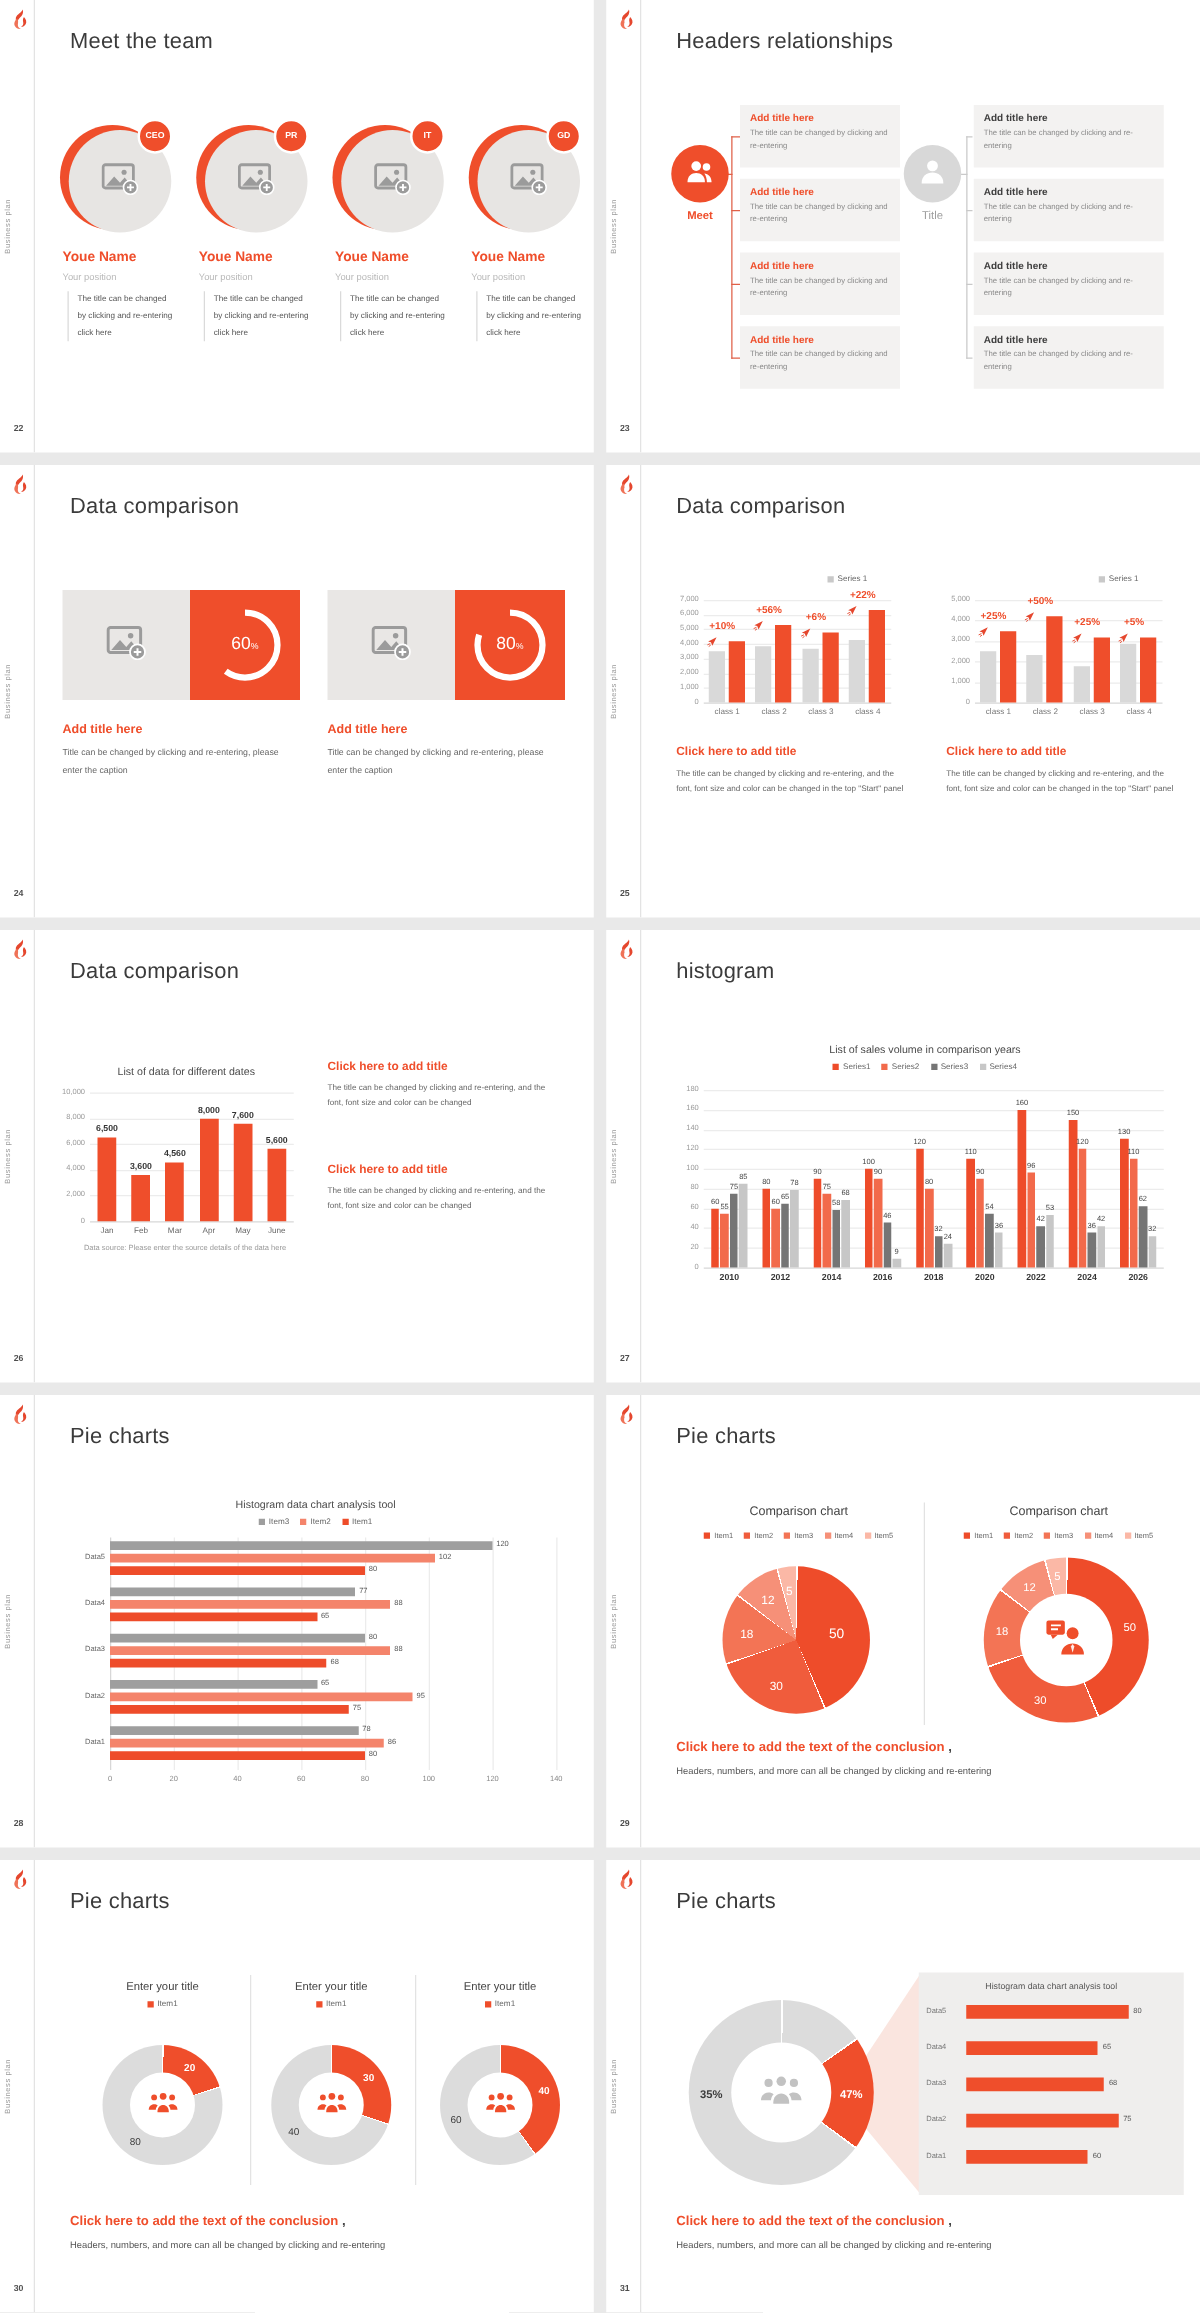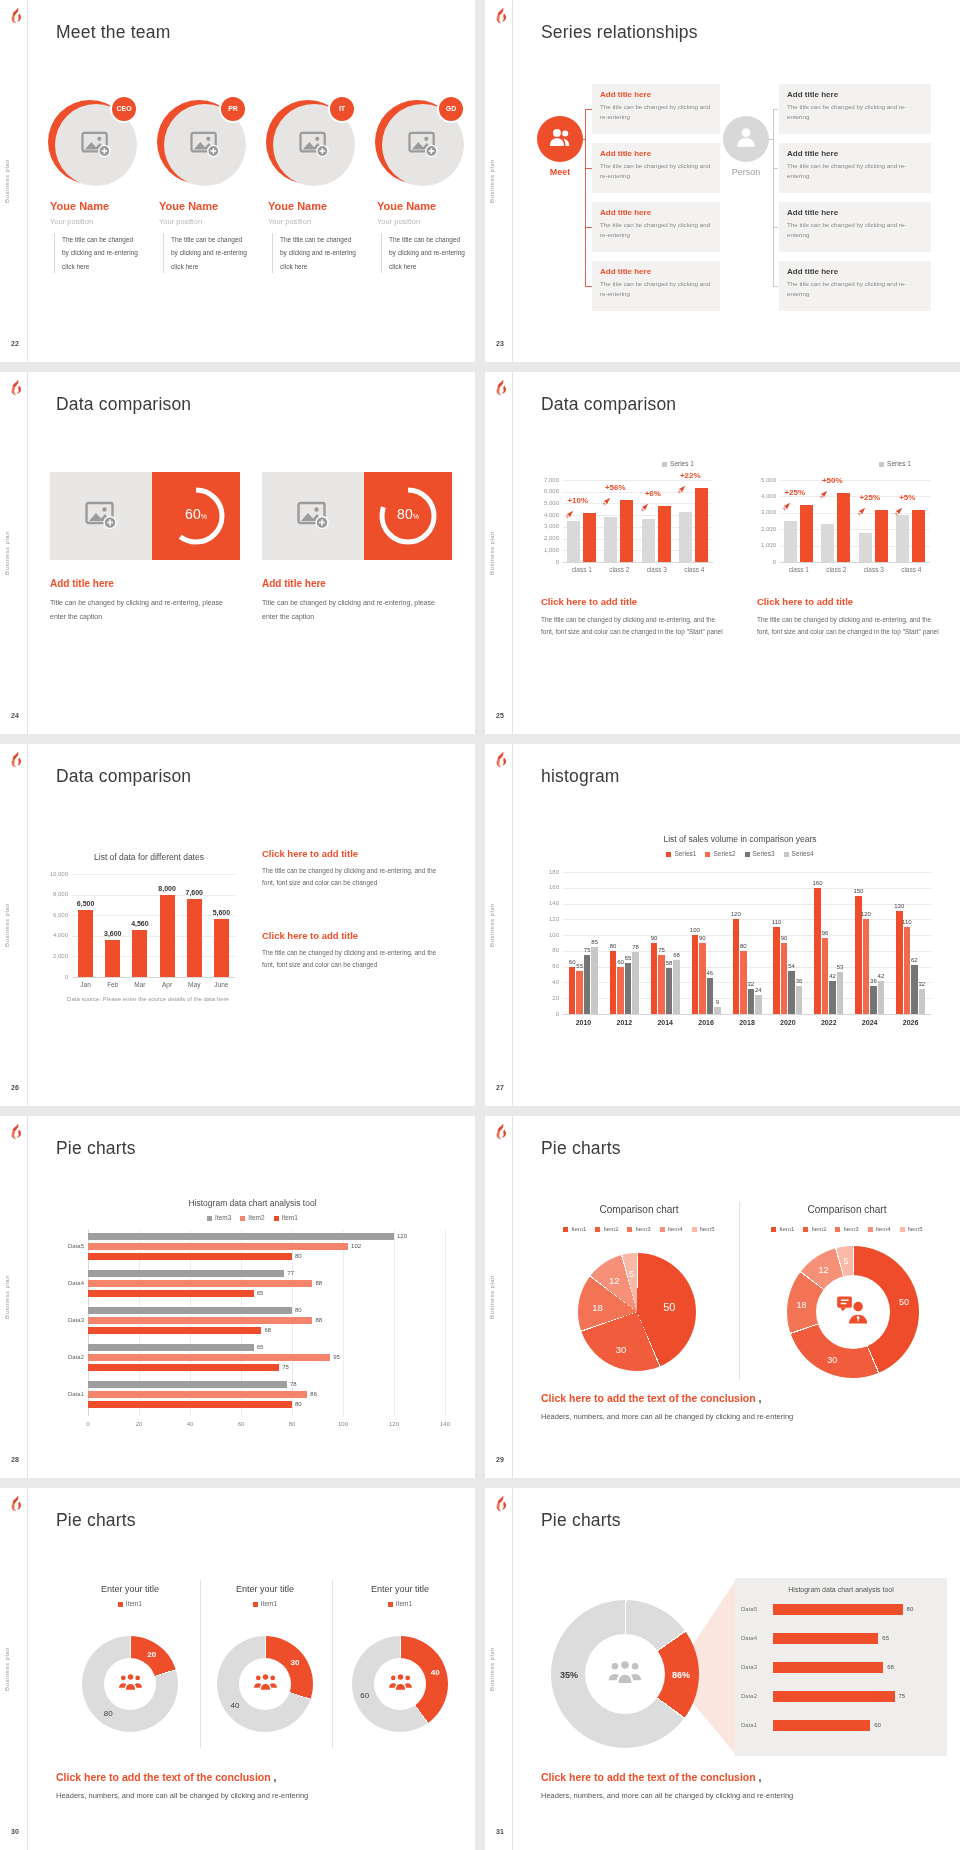--- a/index.html
+++ b/index.html
@@ -103,21 +103,21 @@
       </div>
   </div>
     <div class="slide">
     <div class="logo"><svg width="15" height="17" viewBox="0 0 20 23">
           <path d="M12.2.8C10.8 4.6 6 5.8 4.9 9.6c-.7 2.5.5 4.7 2.4 5.9-.8-2.1-.2-4 1.6-5.6 2.8-2.4 4.6-5.4 3.3-9.1z" fill="#e5472e"></path>
           <path d="M6.2 10.5c-2.3 2.1-3.9 5.2-2.4 8.2 1.2 2.4 3.9 3.7 6.4 3.2-2-.9-3.3-2.5-3.2-4.7.1-2.3 1-4.2-.8-6.7z" fill="#ef7257"></path>
           <path d="M13.6 8.9c2.2 2.2 3.4 5.3 1.8 8-1 1.8-3 2.9-5.1 2.8 1.7-.9 2.7-2.3 2.6-4.2-.1-2.2-1.2-3.9.7-6.6z" fill="#e5472e"></path>
         </svg></div>
     <div class="vline"></div>
     <div class="vtext">Business plan</div>
-    <div class="stitle">Series relationships</div>
+    <div class="stitle">Headers relationships</div>
     <div class="pagenum">23</div>
     <div class="content abs" style="left:0;top:0;right:0;bottom:0;">
         <div class="abs" style="left: 100px; top: 109px; width: 1px; height: 178px; background: rgb(224, 96, 72);"></div>
         <div class="abs" style="left: 100px; top: 109px; width: 7px; height: 1px; background: rgb(224, 96, 72);"></div>
         <div class="abs" style="left: 100px; top: 168px; width: 7px; height: 1px; background: rgb(224, 96, 72);"></div>
         <div class="abs" style="left: 100px; top: 227px; width: 7px; height: 1px; background: rgb(224, 96, 72);"></div>
         <div class="abs" style="left: 100px; top: 286px; width: 7px; height: 1px; background: rgb(224, 96, 72);"></div>
         <div class="abs" style="left: 96px; top: 139px; width: 5px; height: 1px; background: rgb(224, 96, 72);"></div>
         <div class="abs" style="left: 288px; top: 109px; width: 1px; height: 178px; background: rgb(201, 201, 201);"></div>
         <div class="abs" style="left: 288px; top: 109px; width: 5px; height: 1px; background: rgb(201, 201, 201);"></div>
@@ -133,21 +133,21 @@
               <path d="M15.2 13.6c2.9.3 5.3 2.6 5.3 5.9v.7h-3.4c0-2.7-.7-4.9-1.9-6.6z" fill="#fff"></path>
             </svg></div>
         </div>
         <div class="abs" style="left: 48px; top: 167px; width: 54px; text-align: center; font-size: 9px; font-weight: bold; color: rgb(239, 78, 43);">Meet</div>
         <div class="abs" style="left: 238px; top: 116px; width: 46px; height: 46px; border-radius: 50%; background: rgb(216, 216, 216); display: flex; align-items: center; justify-content: center;">
           <div class="abs" style="position: static;"><svg width="26" height="26" viewBox="0 0 24 24">
               <circle cx="12" cy="8" r="4" fill="#fff"></circle>
               <path d="M4 20.5c0-4.6 3.7-7.5 8-7.5s8 2.9 8 7.5v.5H4z" fill="#fff"></path>
             </svg></div>
         </div>
-        <div class="abs" style="left: 234px; top: 167px; width: 54px; text-align: center; font-size: 9px; color: rgb(157, 157, 157);">Person</div>
+        <div class="abs" style="left: 234px; top: 167px; width: 54px; text-align: center; font-size: 9px; color: rgb(157, 157, 157);">Title</div>
         <div class="abs" style="left: 107px; top: 84px; width: 128px; height: 50px; background: rgb(243, 242, 241); padding: 6px 8px; box-sizing: border-box;">
           <div class="abs" style="position: static; font-size: 8px; font-weight: bold; color: rgb(239, 78, 43);">Add title here</div>
           <div class="abs" style="position: static; font-size: 6.2px; color: rgb(138, 138, 138); line-height: 1.55; margin-top: 3px;">The title can be changed by clicking and re-entering</div>
         </div>
         <div class="abs" style="left: 107px; top: 143px; width: 128px; height: 50px; background: rgb(243, 242, 241); padding: 6px 8px; box-sizing: border-box;">
           <div class="abs" style="position: static; font-size: 8px; font-weight: bold; color: rgb(239, 78, 43);">Add title here</div>
           <div class="abs" style="position: static; font-size: 6.2px; color: rgb(138, 138, 138); line-height: 1.55; margin-top: 3px;">The title can be changed by clicking and re-entering</div>
         </div>
         <div class="abs" style="left: 107px; top: 202px; width: 128px; height: 50px; background: rgb(243, 242, 241); padding: 6px 8px; box-sizing: border-box;">
           <div class="abs" style="position: static; font-size: 8px; font-weight: bold; color: rgb(239, 78, 43);">Add title here</div>
@@ -728,21 +728,21 @@
                   <circle cx="7" cy="6.5" r="2.6"></circle>
                   <circle cx="15" cy="5.5" r="3"></circle>
                   <circle cx="23" cy="6.5" r="2.6"></circle>
                   <path d="M2.2 17.5c0-3 2.1-5 4.8-5 1.3 0 2.4.4 3.2 1.2-1 1.1-1.6 2.4-1.7 3.8H2.2z"></path>
                   <path d="M10 18.8c0-3.4 2.2-5.6 5-5.6s5 2.2 5 5.6v.9H10z"></path>
                   <path d="M27.8 17.5c0-3-2.1-5-4.8-5-1.3 0-2.4.4-3.2 1.2 1 1.1 1.6 2.4 1.7 3.8h6.3z"></path>
                 </g>
               </svg></div>
           </div>
         </div>
-        <div class="abs" style="left: 184px; top: 181.5px; width: 24px; text-align: center; font-size: 9px; color: rgb(255, 255, 255); font-weight: bold;">86%</div>
+        <div class="abs" style="left: 184px; top: 181.5px; width: 24px; text-align: center; font-size: 9px; color: rgb(255, 255, 255); font-weight: bold;">47%</div>
         <div class="abs" style="left: 72px; top: 181.5px; width: 24px; text-align: center; font-size: 9px; color: rgb(61, 61, 61); font-weight: bold;">35%</div>
         <div class="abs" style="left: 250px; top: 90px; width: 212px; height: 178px; background: rgb(239, 238, 237);">
           <div class="abs" style="left: 0px; top: 8px; width: 212px; text-align: center; font-size: 7px; color: rgb(85, 85, 85);">Histogram data chart analysis tool</div>
           <div class="abs" style="left: 6px; top: 28px; width: 28px; font-size: 6px; color: rgb(119, 119, 119);">Data5</div>
           <div class="abs" style="left: 38px; top: 26px; width: 129.6px; height: 11px; background: rgb(239, 78, 43);"></div>
           <div class="abs" style="left: 171.6px; top: 28px; font-size: 6px; color: rgb(85, 85, 85);">80</div>
           <div class="abs" style="left: 6px; top: 57px; width: 28px; font-size: 6px; color: rgb(119, 119, 119);">Data4</div>
           <div class="abs" style="left: 38px; top: 55px; width: 105.3px; height: 11px; background: rgb(239, 78, 43);"></div>
           <div class="abs" style="left: 147.3px; top: 57px; font-size: 6px; color: rgb(85, 85, 85);">65</div>
           <div class="abs" style="left: 6px; top: 86px; width: 28px; font-size: 6px; color: rgb(119, 119, 119);">Data3</div>

